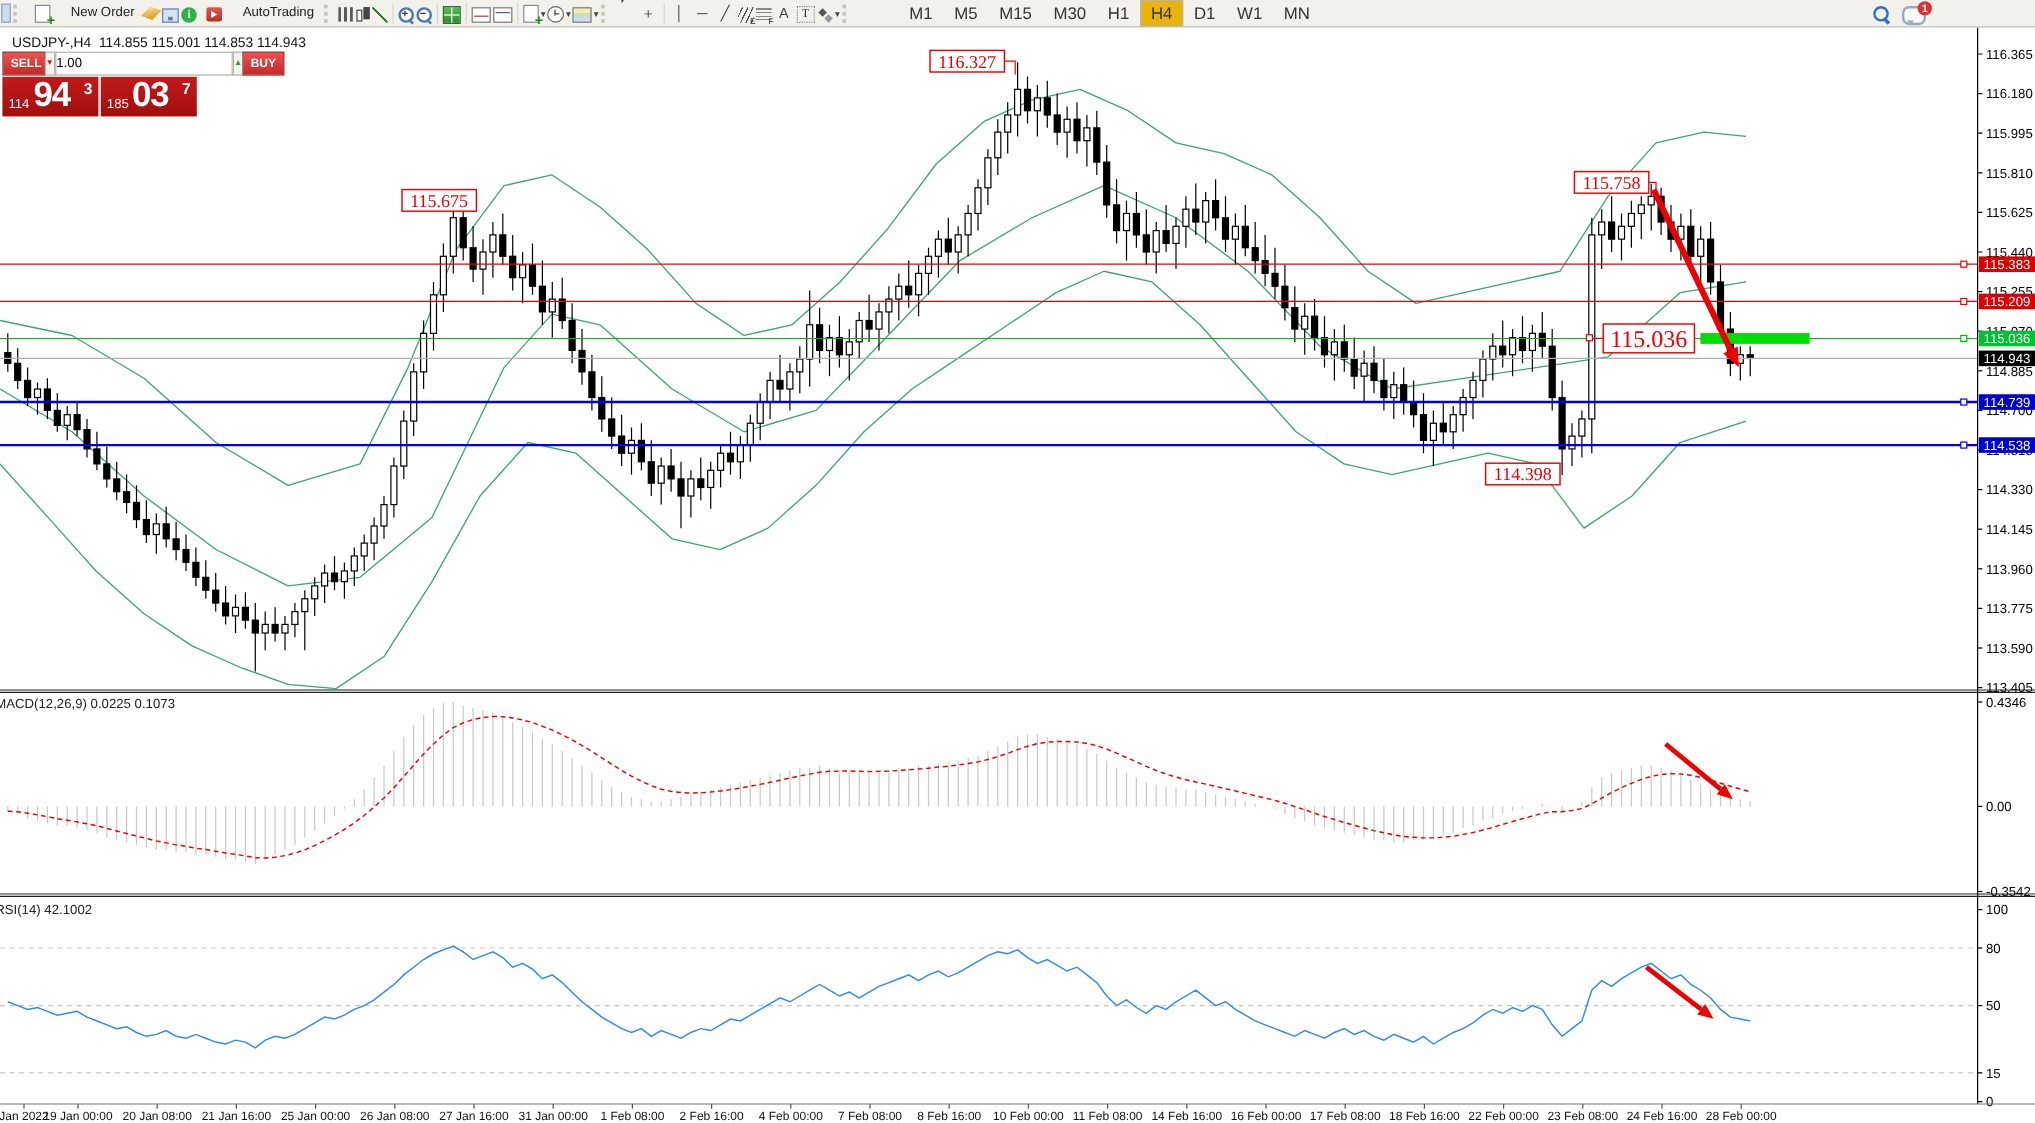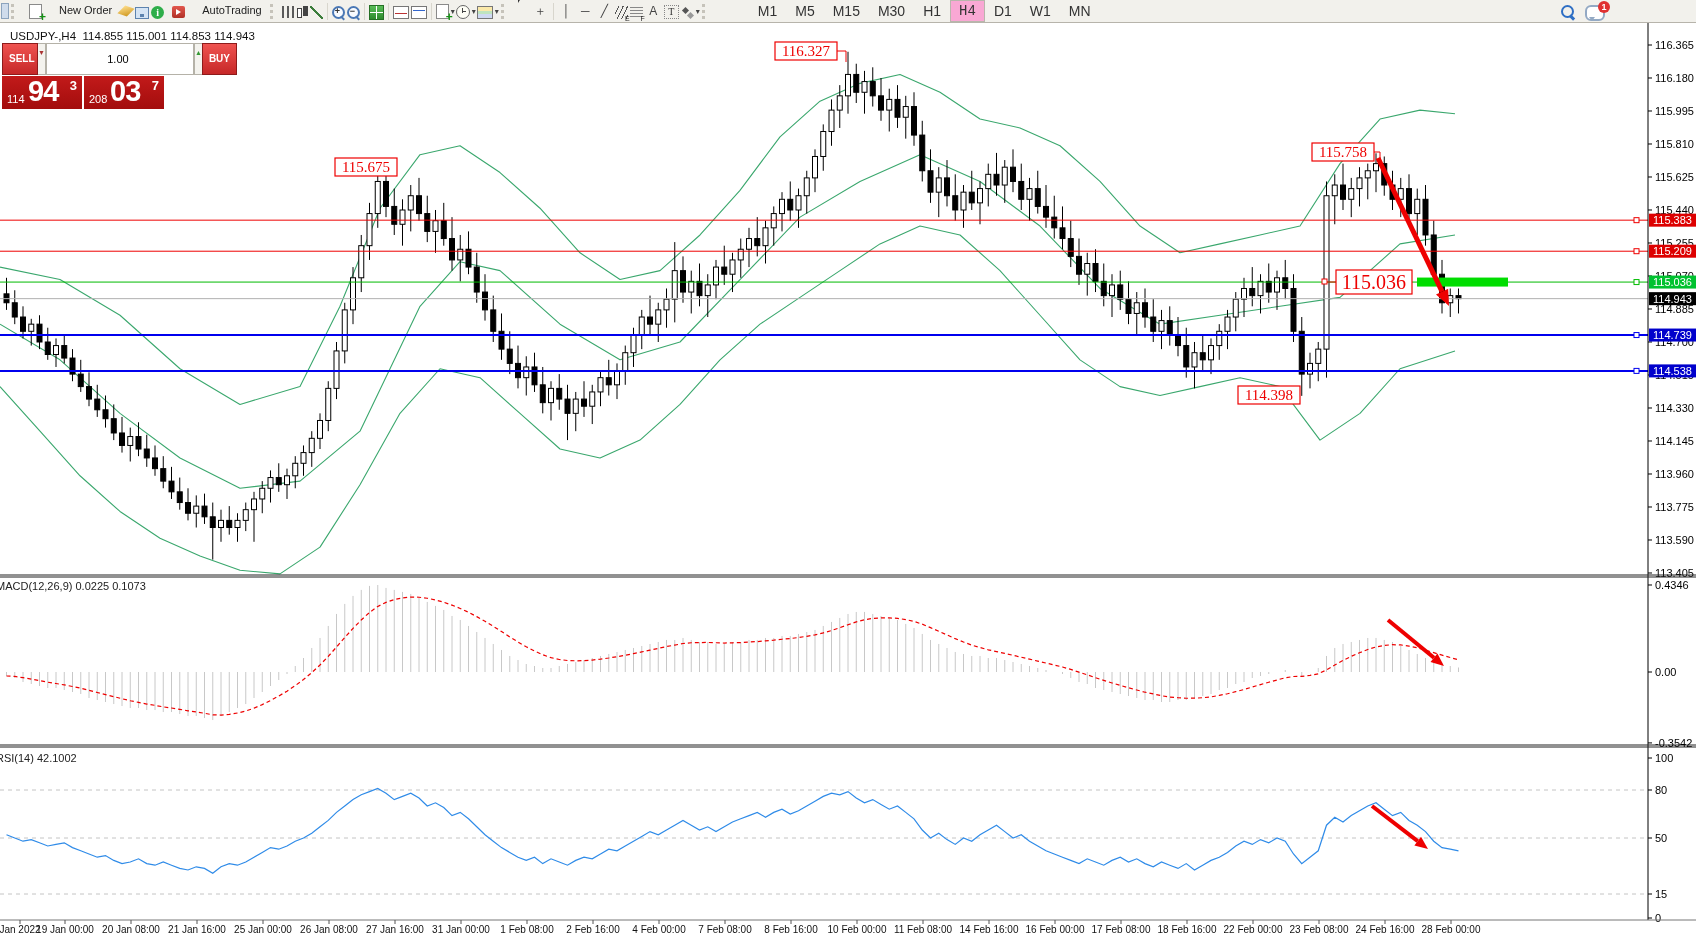--- a/index.html
+++ b/index.html
@@ -45,41 +45,41 @@
   .caret{font-size:8px;color:#444;margin-left:1px;}
   .ic-cursor{width:0;height:0;margin:3px 4px;border-top:11px solid #333;border-right:7px solid transparent;transform:rotate(-18deg);}
   .ic-ch{width:13px;height:13px;margin-top:2px;background:repeating-linear-gradient(115deg,transparent 0 3px,#555 3px 4px);}
   .ic-ch i,.ic-fib i{position:absolute;right:-2px;bottom:-3px;font:7px "Liberation Sans",sans-serif;font-style:normal;color:#222;}
   .ic-fib{width:13px;height:13px;margin-top:2px;background:repeating-linear-gradient(0deg,transparent 0 2px,#888 2px 3px);}
   .ic-lblT{width:13px;height:12px;margin-top:2px;border:1px dotted #888;font:10px/12px "Liberation Serif",serif;color:#333;}
   .ic-arr{width:13px;height:13px;margin-top:2px;}
   .ic-arr::before{content:"";position:absolute;left:2px;top:2px;width:5px;height:5px;background:#555;transform:rotate(45deg);}
   .ic-arr::after{content:"";position:absolute;right:1px;bottom:1px;width:5px;height:5px;background:#999;transform:rotate(45deg);}
   .tf{padding:2px 8px;font-size:14px;color:#333;border:1px solid transparent;background:transparent;font-family:"Liberation Sans",sans-serif;}
-  .tf.active{background:#f9a8d4;border-color:#b9b6ac;font-family:Liberation Mono, monospace;}
+  .tf.active{background:#eab308;border-color:#b9b6ac;}
   #tb-right{position:absolute;left:1560px;top:1px;display:flex;align-items:center;gap:8px;}
   .ic-search{width:14px;height:14px;}
   .ic-search::before{content:"";position:absolute;left:0;top:1px;width:9px;height:9px;border:2px solid #2f6fc4;border-radius:50%;}
   .ic-search::after{content:"";position:absolute;right:0;bottom:-1px;width:6px;height:3px;background:#2f6fc4;transform:rotate(45deg);}
   .ic-bubble{width:16px;height:12px;margin-top:4px;border:2px solid #93a9c4;border-radius:6px;background:#fff;}
   .ic-bubble::after{content:"";position:absolute;left:2px;bottom:-5px;border:3px solid transparent;border-top:4px solid #93a9c4;}
   .badge{position:absolute;top:-6px;right:-7px;width:12px;height:12px;border-radius:50%;background:#e03131;
          color:#fff;font:bold 9px/12px "Liberation Sans",sans-serif;text-align:center;}
   
   #chart-region{position:absolute;left:0;top:23px;width:1696px;height:913px;background:#fff;}
   #chart-svg{position:absolute;left:0;top:0;}
   #chart-header{position:absolute;left:10px;top:7px;font-size:11.5px;color:#111;}
   
   #trade-panel{position:absolute;left:2px;top:20px;width:162px;font-family:"Liberation Sans",sans-serif;}
-  #tp-row1{display:flex;height:32px;}
+  #tp-row1{display:flex;height:20px;}
   .tp-btn{width:36px;background:linear-gradient(#ef5350,#c62828);border:1px solid #8e1b1b;color:#fff;
           font:bold 10px/18px "Liberation Sans",sans-serif;text-align:center;}
   .tp-caret{width:14px;background:#f4f3ee;border:1px solid #b5b2a8;border-left:0;font-size:7px;line-height:18px;text-align:center;color:#a33;}
   .tp-caret.up{border-left:1px solid #b5b2a8;border-right:0;color:#393;}
-  #tp-vol{flex:1;background:#fff;border:1px solid #b5b2a8;font-size:11px;text-align:center;padding:0 4px 0 0;line-height:18px;}
+  #tp-vol{flex:1;background:#fff;border:1px solid #b5b2a8;font-size:11px;text-align:left;padding:0 4px 0 0;line-height:18px;}
   #tp-row2{display:flex;gap:2px;margin-top:1px;}
   .tp-price{position:relative;flex:1;height:33px;background:linear-gradient(#c21a1a,#a30d0d);color:#fff;overflow:hidden;}
   .tp-price .sm{position:absolute;left:5px;bottom:4px;font-size:11px;font-weight:normal;}
   .tp-price .bg{position:absolute;left:26px;top:-1px;font-size:29px;font-weight:bold;letter-spacing:-1px;}
   .tp-price .sp{position:absolute;right:5px;top:2px;font-size:13px;font-weight:bold;}
 </style>
 </head>
 <body>
 <div id="app">
 
@@ -884,21 +884,21 @@
         <button class="tp-btn">BUY</button>
       </div>
       <div id="tp-row2">
         <div class="tp-price">
 
           <span class="sm">114</span>
           <span class="bg">94</span>
           <span class="sp">3</span>
         </div>
         <div class="tp-price">
-          <span class="sm">208</span>
+          <span class="sm">185</span>
           <span class="bg">03</span>
           <span class="sp">7</span>
         </div>
       </div>
     </div>
   </div>
 
 </div>
 
 </body></html>

